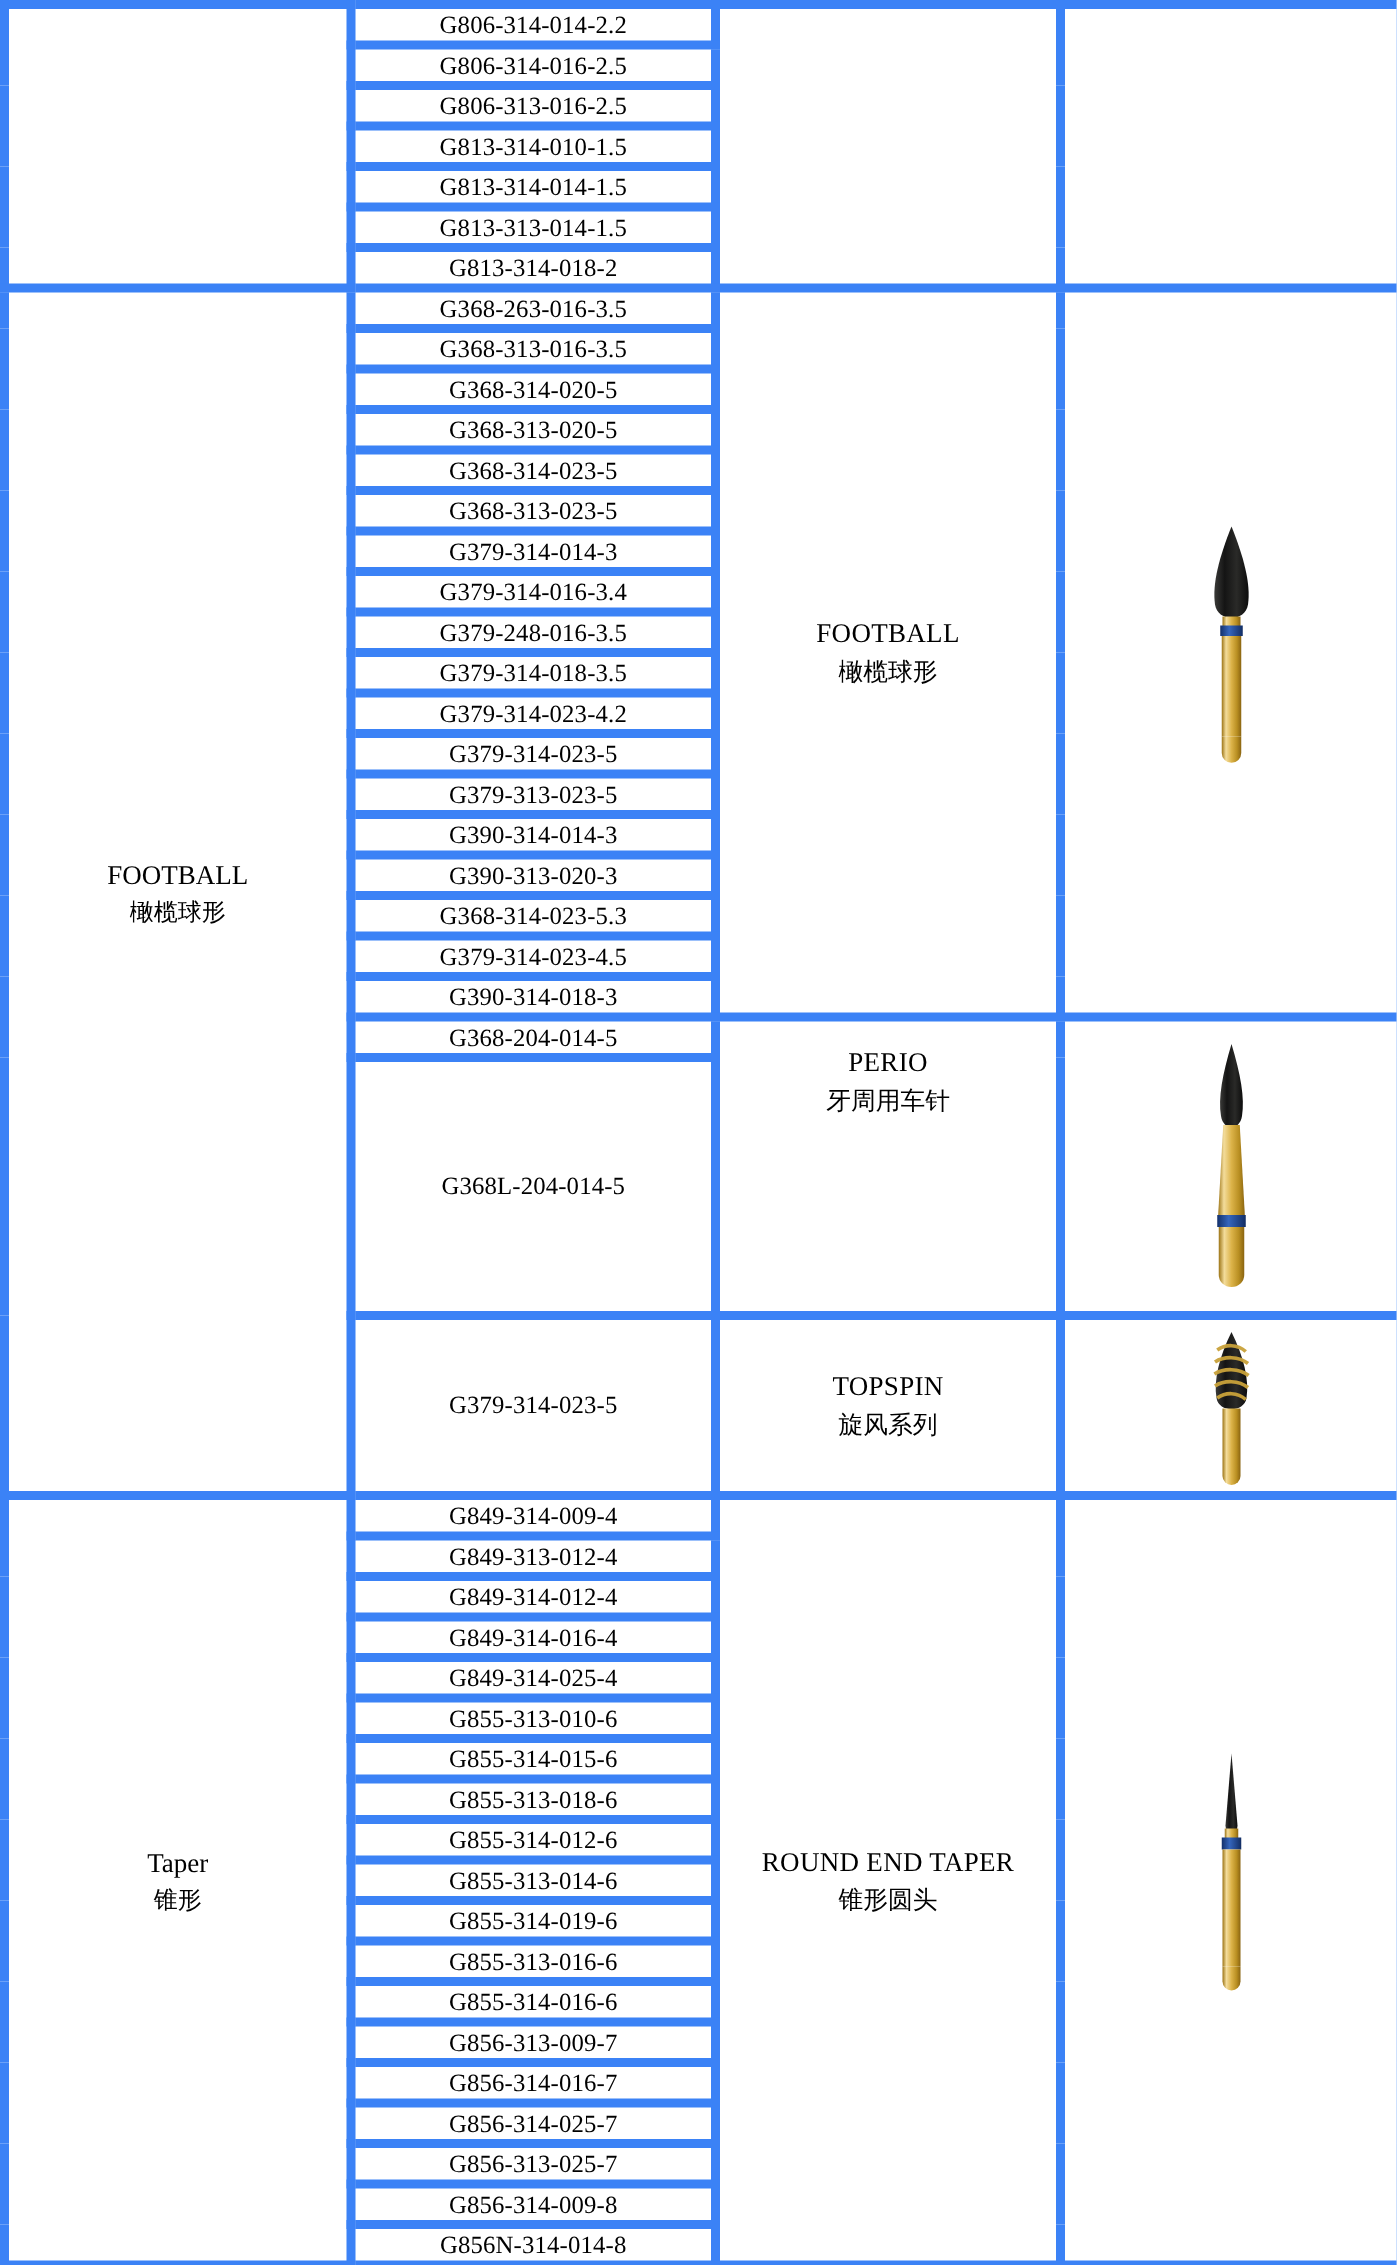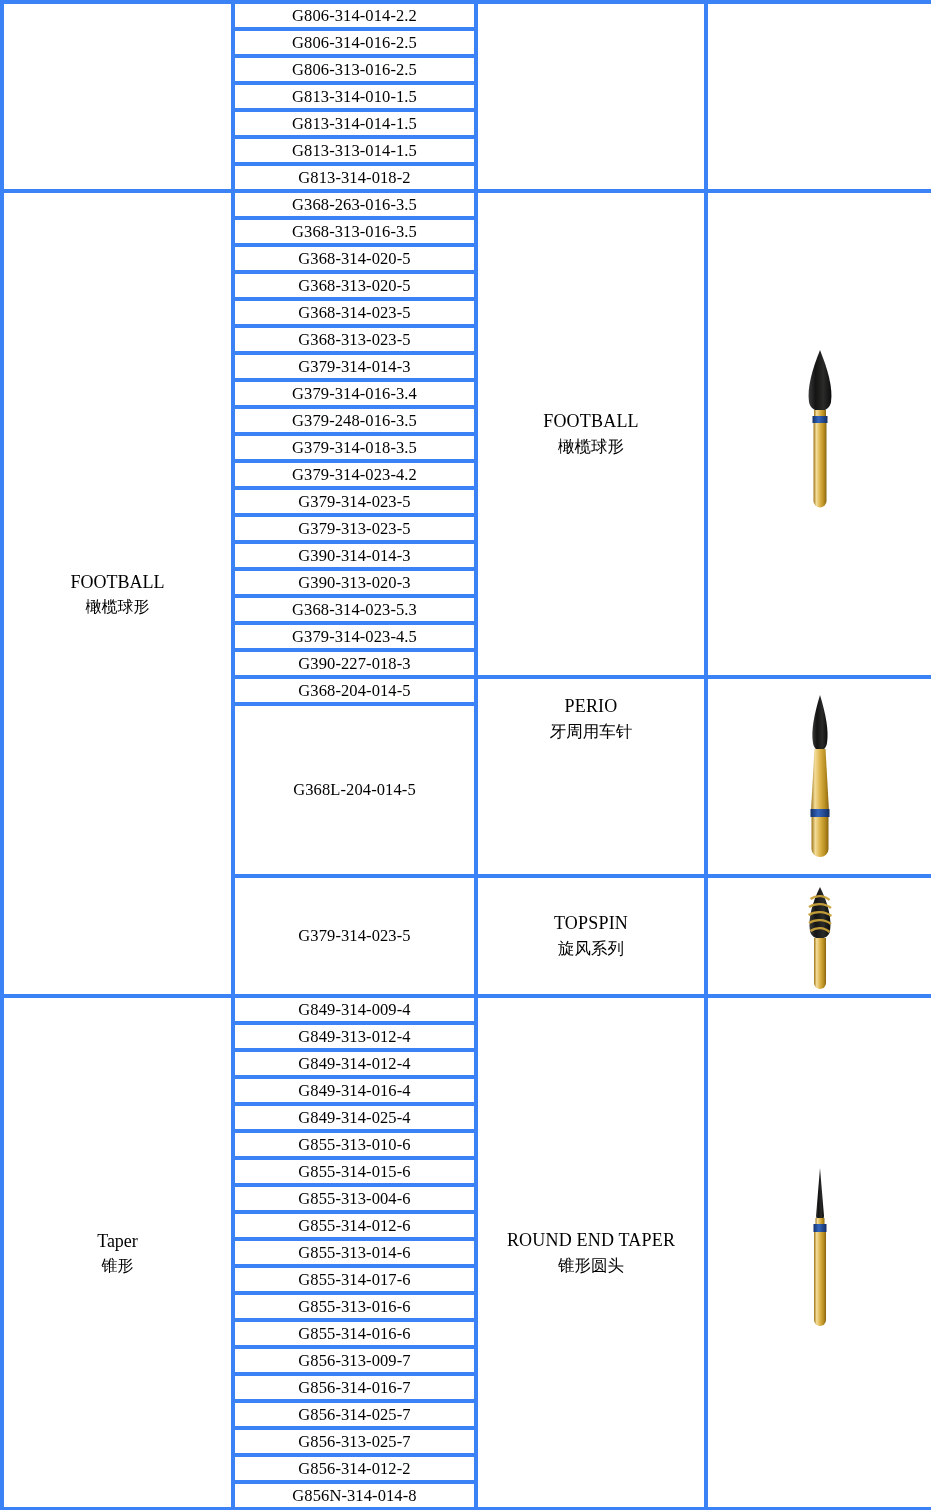--- a/index.html
+++ b/index.html
@@ -11,21 +11,21 @@
     width: 931px;
     font-family: "Liberation Serif", serif;
     color: #000000;
   }
   table.catalog {
     border-collapse: collapse;
     width: 931px;
     table-layout: fixed;
   }
   table.catalog td {
-    border: 4px solid #3b82f6;
+    border: 6px solid #3b82f6;
     padding: 0;
     vertical-align: middle;
     text-align: center;
   }
   
   col.c-cat   { width: 231px; }
   col.c-code  { width: 243px; }
   col.c-name  { width: 230px; }
   col.c-img   { width: 227px; }
 
@@ -186,21 +186,21 @@
     <tr>
         <td class="code-cell">G390-313-020-3</td>
       </tr>
     <tr>
         <td class="code-cell">G368-314-023-5.3</td>
       </tr>
     <tr>
         <td class="code-cell">G379-314-023-4.5</td>
       </tr>
     <tr>
-        <td class="code-cell">G390-227-018-3</td>
+        <td class="code-cell">G390-314-018-3</td>
       </tr>
 
     <tr>
       <td class="code-cell">G368-204-014-5</td>
       <td rowspan="2" class="name-cell" style="vertical-align:top; padding-top:14px;">
         <span class="en">PERIO</span>
         <span class="zh">牙周用车针</span>
       </td>
       <td rowspan="2" class="img-cell">
         <svg class="bur" width="70" height="175" viewBox="0 0 70 175">
@@ -274,50 +274,50 @@
     <tr>
         <td class="code-cell">G849-314-025-4</td>
       </tr>
     <tr>
         <td class="code-cell">G855-313-010-6</td>
       </tr>
     <tr>
         <td class="code-cell">G855-314-015-6</td>
       </tr>
     <tr>
-        <td class="code-cell">G855-313-004-6</td>
+        <td class="code-cell">G855-313-018-6</td>
       </tr>
     <tr>
         <td class="code-cell">G855-314-012-6</td>
       </tr>
     <tr>
         <td class="code-cell">G855-313-014-6</td>
       </tr>
     <tr>
-        <td class="code-cell">G855-314-017-6</td>
+        <td class="code-cell">G855-314-019-6</td>
       </tr>
     <tr>
         <td class="code-cell">G855-313-016-6</td>
       </tr>
     <tr>
         <td class="code-cell">G855-314-016-6</td>
       </tr>
     <tr>
         <td class="code-cell">G856-313-009-7</td>
       </tr>
     <tr>
         <td class="code-cell">G856-314-016-7</td>
       </tr>
     <tr>
         <td class="code-cell">G856-314-025-7</td>
       </tr>
     <tr>
         <td class="code-cell">G856-313-025-7</td>
       </tr>
     <tr>
-        <td class="code-cell">G856-314-012-2</td>
+        <td class="code-cell">G856-314-009-8</td>
       </tr>
     <tr>
         <td class="code-cell">G856N-314-014-8</td>
       </tr>
 
   </tbody>
 </table>
 
 </body></html>

